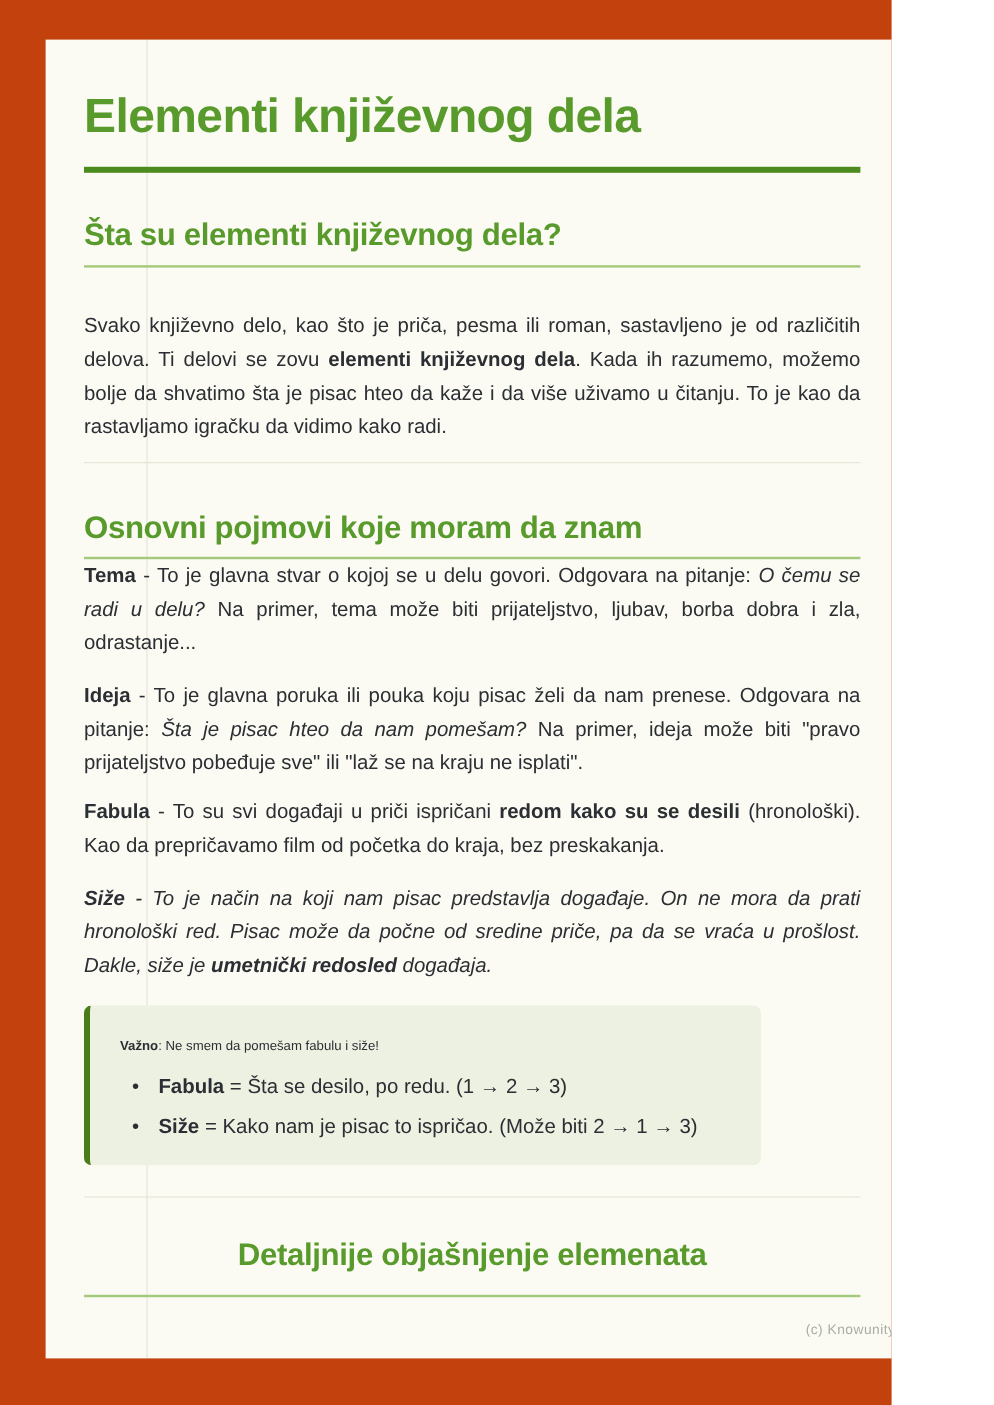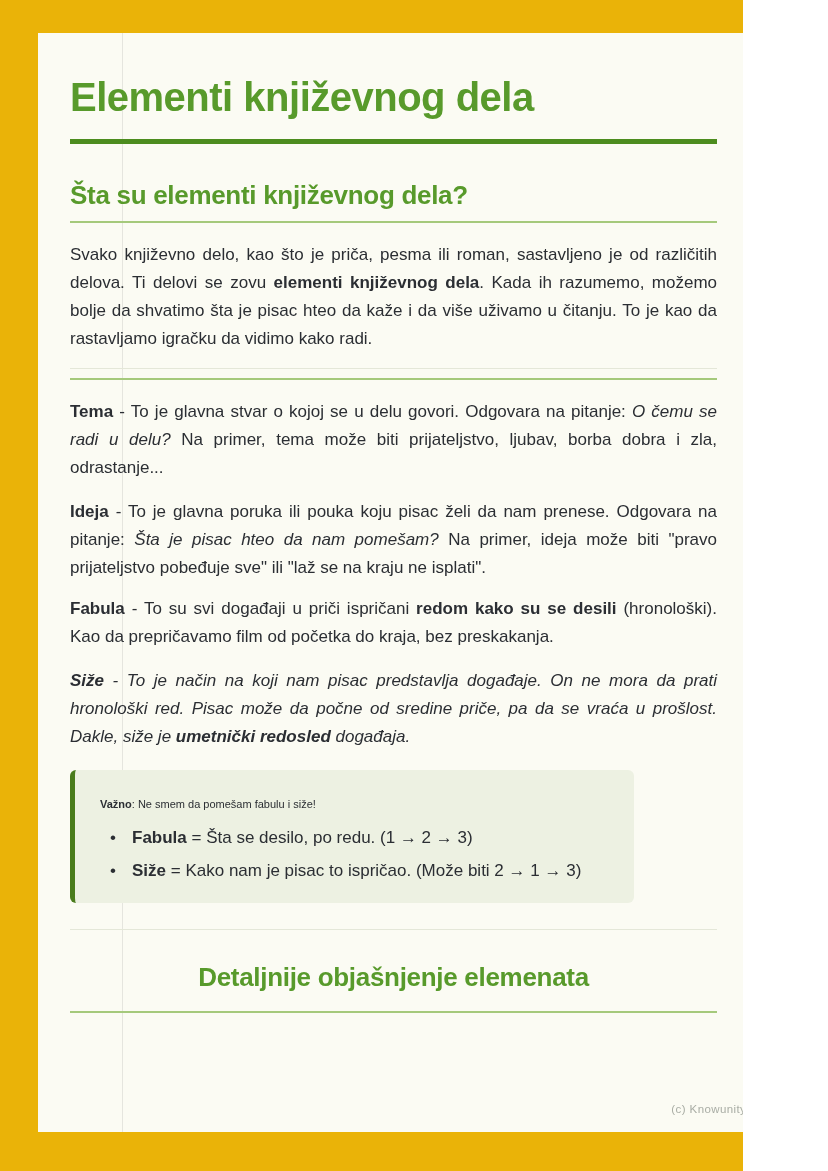--- a/index.html
+++ b/index.html
@@ -11,21 +11,21 @@
     --page-bg:#fbfbf3;
     --strip-bg:#e9efdb;
     --strip-line:#b7cb90;
     --body-text:#2b2e33;
     --divider:#e4e7d8;
     --footer-text:#a9ada5;
   }
   *{margin:0;padding:0;box-sizing:border-box;}
   html,body{width:828px;height:1171px;background:#ffffff;
     font-family:"Liberation Sans","DejaVu Sans",sans-serif;}
-  .canvas{position:relative;width:743px;height:1171px;background:#eab308;overflow:hidden;}
+  .canvas{position:relative;width:743px;height:1171px;background:#c2410c;overflow:hidden;}
 
   .page{position:absolute;left:38px;top:33px;width:752px;height:1099px;
     background:var(--page-bg);}
   .ruled-line{position:absolute;left:84px;top:0;width:1px;height:100%;
     background:rgba(190,190,182,0.35);}
   .edge-strip{position:absolute;right:0;top:0;width:43px;height:100%;
     background:var(--strip-bg);border-left:4px solid var(--strip-line);}
 
   .content{position:absolute;left:32px;top:0;width:647px;}
 
@@ -37,22 +37,22 @@
     letter-spacing:-0.3px;color:var(--accent-green);}
   .h2-1{margin-top:35px;}
   .h2-2{margin-top:37px;}
   .h2-3{margin-top:31px;text-align:center;}
   .heading-rule{height:2px;background:var(--light-rule-green);margin-top:10px;}
   .heading-rule.r2{margin-top:9px;}
   .heading-rule.r3{margin-top:18px;}
 
   p.body-par{font-size:17px;line-height:28px;color:var(--body-text);
     text-align:justify;}
-  .par-1{margin-top:18px;}
-  .par-tema{margin-top:18px;}
+  .par-1{margin-top:35px;}
+  .par-tema{}
   .par-ideja{margin-top:16px;}
   .par-fabula{margin-top:13px;}
   .par-size{margin-top:16px;font-style:italic;}
   .seg-bold{font-weight:bold;}
   .seg-italic{font-style:italic;}
 
   .divider{height:1px;background:var(--divider);}
   .divider-1{margin-top:15px;}
   .divider-2{margin-top:26px;}
 
@@ -82,20 +82,21 @@
       <h1 class="doc-title">Elementi književnog dela</h1>
       <div class="title-rule"></div>
 
       <h2 class="section-heading h2-1">Šta su elementi književnog dela?</h2>
       <div class="heading-rule"></div>
 
       <p class="body-par par-1"><span>Svako književno delo, kao što je priča, pesma ili roman, sastavljeno je od različitih delova. Ti delovi se zovu </span><span class="seg-bold">elementi književnog dela</span><span>. Kada ih razumemo, možemo bolje da shvatimo šta je pisac hteo da kaže i da više uživamo u čitanju. To je kao da rastavljamo igračku da vidimo kako radi.</span></p>
 
       <div class="divider divider-1"></div>
 
+      <h2 class="section-heading h2-2">Osnovni pojmovi koje moram da znam</h2>
       <div class="heading-rule r2"></div>
 
       <p class="body-par par-tema"><span class="seg-bold">Tema</span><span> - To je glavna stvar o kojoj se u delu govori. Odgovara na pitanje: </span><span class="seg-italic">O čemu se radi u delu?</span><span> Na primer, tema može biti prijateljstvo, ljubav, borba dobra i zla, odrastanje...</span></p>
 
       <p class="body-par par-ideja"><span class="seg-bold">Ideja</span><span> - To je glavna poruka ili pouka koju pisac želi da nam prenese. Odgovara na pitanje: </span><span class="seg-italic">Šta je pisac hteo da nam pomešam?</span><span> Na primer, ideja može biti "pravo prijateljstvo pobeđuje sve" ili "laž se na kraju ne isplati".</span></p>
 
       <p class="body-par par-fabula"><span class="seg-bold">Fabula</span><span> - To su svi događaji u priči ispričani </span><span class="seg-bold">redom kako su se desili</span><span> (hronološki). Kao da prepričavamo film od početka do kraja, bez preskakanja.</span></p>
 
       <p class="body-par par-size"><span class="seg-bold">Siže</span><span> - To je način na koji nam pisac predstavlja događaje. On ne mora da prati hronološki red. Pisac može da počne od sredine priče, pa da se vraća u prošlost. Dakle, siže je </span><span class="seg-bold">umetnički redosled</span><span> događaja.</span></p>
 

